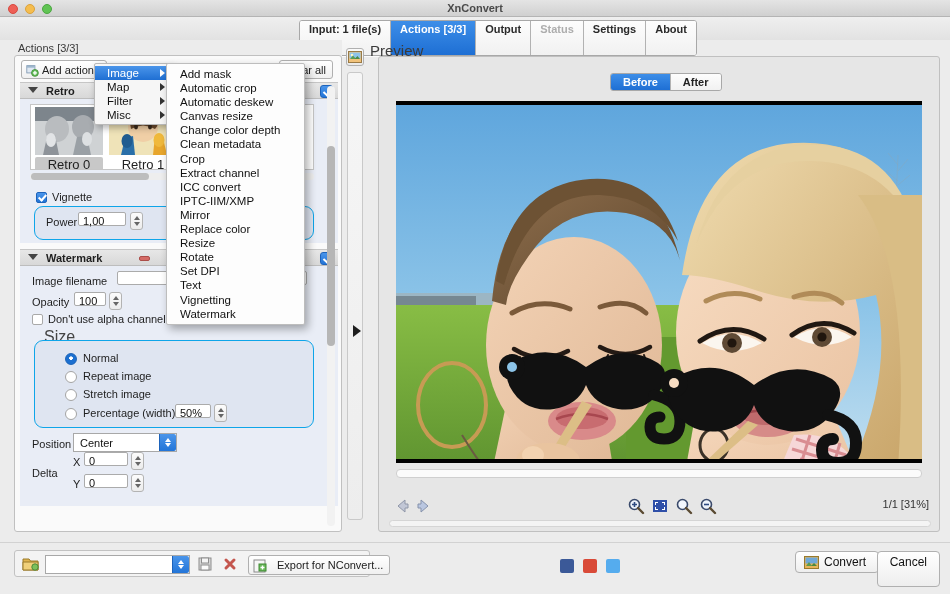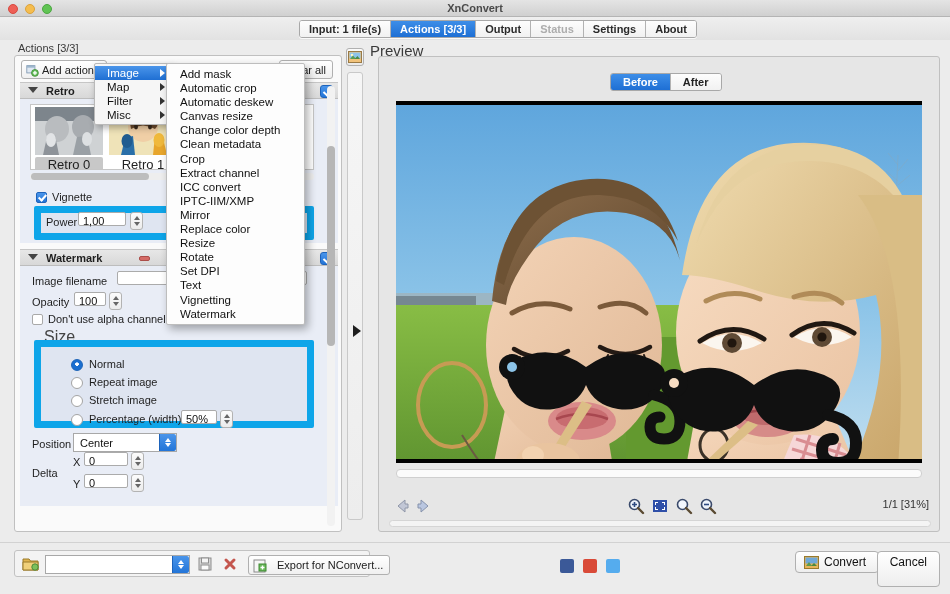--- a/index.html
+++ b/index.html
@@ -34,21 +34,21 @@
   .traffic.yellow { left: 25px; background: #f5bd4f; border: 1px solid #dba23b; }
   .traffic.green  { left: 42px; background: #61c454; border: 1px solid #4ba741; }
 
   
   #tabbar {
     position: absolute; left: 0; top: 17px; width: 950px; height: 23px;
     background: linear-gradient(#efefef, #e2e2e2);
   }
   #tabs {
     position: absolute; left: 299px; top: 3px;
-    display: flex; height: 18px;
+    display: flex; height: 36px;
     border: 1px solid #a8a8a8; border-radius: 3px; overflow: hidden;
     background: #fdfdfd;
     box-shadow: 0 1px 0 rgba(255,255,255,.8);
   }
   .tab {
     padding: 0 9px; line-height: 17px; font-size: 11px;
     border-right: 1px solid #b2b2b2; background: linear-gradient(#fdfdfd,#f1f1f1);
     color: #2a2a2a; white-space: nowrap; font-weight: bold;
   }
   .tab:last-child { border-right: none; }
@@ -174,21 +174,21 @@
     background: linear-gradient(#fcfcfc,#ececec);
   }
   .spinner::before, .spinner::after {
     content: ""; position: absolute; left: 3px; width: 0; height: 0;
     border-left: 3px solid transparent; border-right: 3px solid transparent;
   }
   .spinner::before { top: 3px;  border-bottom: 4px solid #666; }
   .spinner::after  { bottom: 3px; border-top: 4px solid #666; }
   .inset-box {
     position: absolute; background: #dfe5f1;
-    border: 7px solid #0ea5e9; border-radius: 2px;
+    border: 1px solid #0ea5e9; border-radius: 9px;
   }
 
   
   #wm-body { height: 240px; position: relative; }
   .radio {
     position: absolute; width: 12px; height: 12px; border-radius: 50%;
     background: #fff; border: 1px solid #a4a4a4;
   }
   .radio.on { background: radial-gradient(circle at 50% 42%, #fff 0 1.6px, #1b6fd0 2px 100%); border-color: #1b63b8; }
   .combo {

